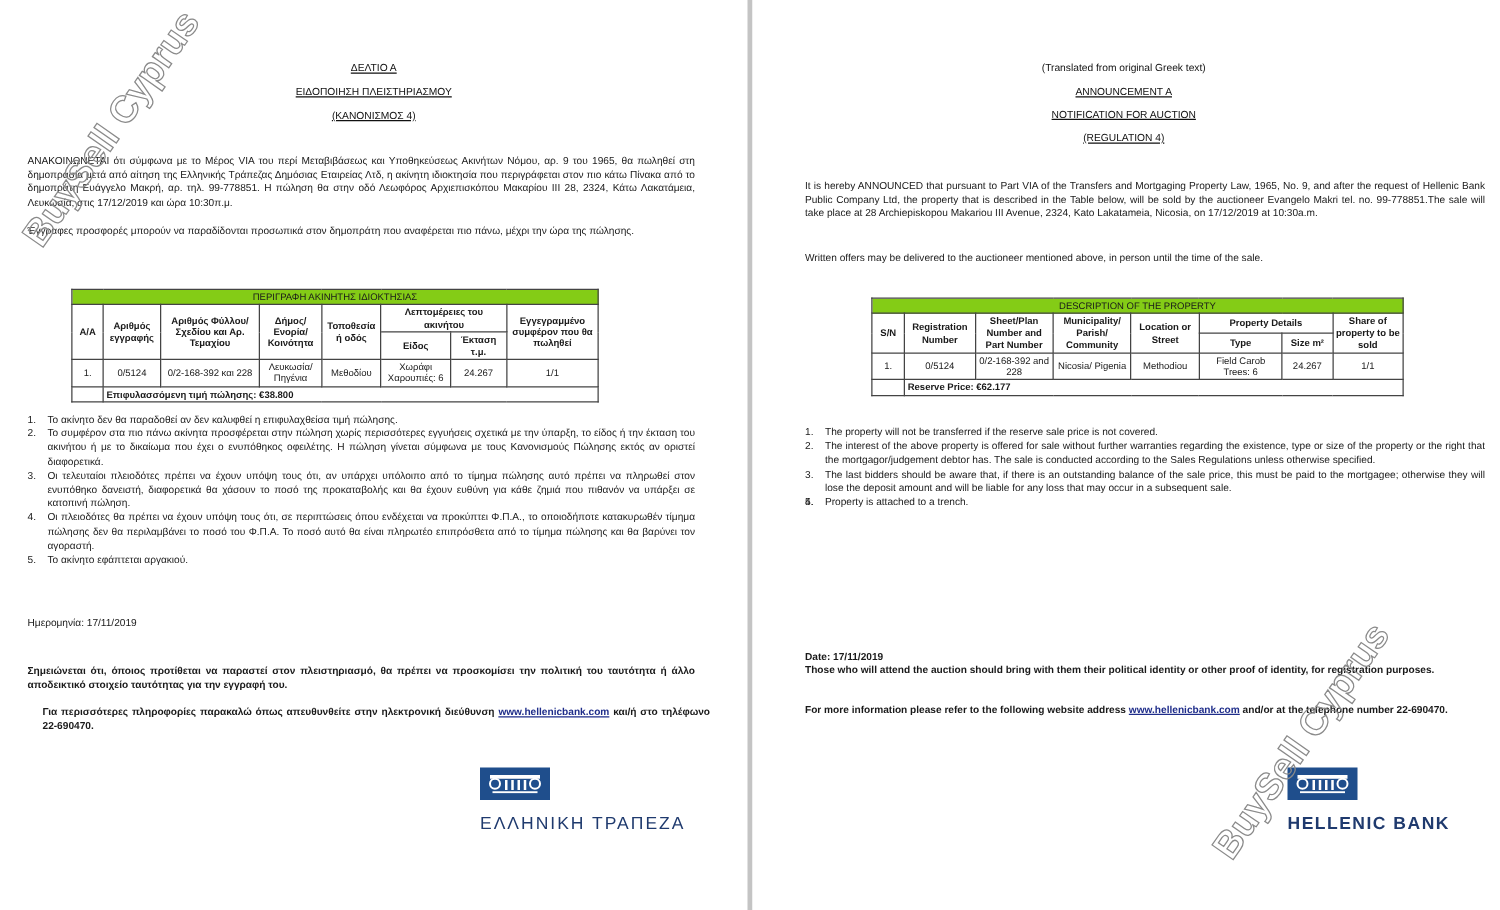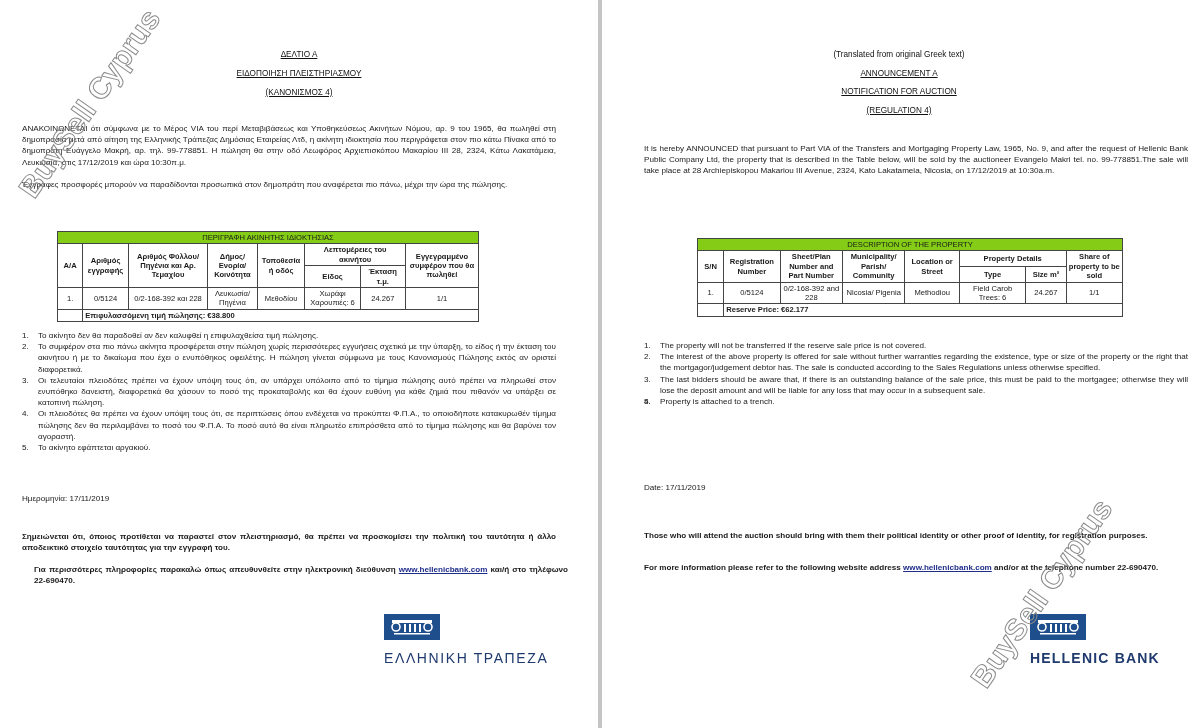--- a/index.html
+++ b/index.html
@@ -48,21 +48,21 @@
   <div class="para" style="left:22px; top:179px; width:534px;">Έγγραφες προσφορές μπορούν να παραδίδονται προσωπικά στον δημοπράτη που αναφέρεται πιο πάνω, μέχρι την ώρα της πώλησης.</div>
 
   <table class="prop" style="left:57px; top:231px; width:422px;">
     <tbody>
         <tr class="caption-row">
       <th colspan="9">ΠΕΡΙΓΡΑΦΗ ΑΚΙΝΗΤΗΣ ΙΔΙΟΚΤΗΣΙΑΣ</th>
     </tr>
     <tr>
       <th rowspan="2" style="width:26px;">Α/Α</th>
       <th rowspan="2" style="width:46px;">Αριθμός εγγραφής</th>
-      <th rowspan="2" style="width:82px;">Αριθμός Φύλλου/ Πηγένια και Αρ. Τεμαχίου</th>
+      <th rowspan="2" style="width:82px;">Αριθμός Φύλλου/ Σχεδίου και Αρ. Τεμαχίου</th>
       <th rowspan="2" style="width:50px;">Δήμος/ Ενορία/ Κοινότητα</th>
       <th rowspan="2" style="width:48px;">Τοποθεσία ή οδός</th>
       <th colspan="2">Λεπτομέρειες του ακινήτου</th>
       <th rowspan="2" style="width:74px;">Εγγεγραμμένο συμφέρον που θα πωληθεί</th>
     </tr>
     <tr>
       <th style="width:56px;">Είδος</th>
       <th style="width:46px;">Έκταση τ.μ.</th>
     </tr>
     <tr>
@@ -117,20 +117,21 @@
 
 <div class="divider"></div>
 
 <div class="page right">
   <div class="subnote" style="top:50px; left:-2px;">(Translated from original Greek text)</div>
   <div class="heading" style="top:69px; left:-2px;">ANNOUNCEMENT A</div>
   <div class="heading" style="top:87px; left:-2px;">NOTIFICATION FOR AUCTION</div>
   <div class="heading" style="top:106px; left:-2px;">(REGULATION 4)</div>
 
   <div class="para" style="left:42px; top:143px; width:544px;">It is hereby ANNOUNCED that pursuant to Part VIA of the Transfers and Mortgaging Property Law, 1965, No. 9, and after the request of Hellenic Bank Public Company Ltd, the property that is described in the Table below, will be sold by the auctioneer Evangelo Makri  tel. no. 99-778851.The sale will take place at 28 Archiepiskopou Makariou III Avenue, 2324, Kato Lakatameia, Nicosia, on 17/12/2019 at 10:30a.m.</div>
+  <div class="para" style="left:42px; top:201px; width:544px;">Written offers may be delivered to the auctioneer mentioned above, in person until the time of the sale.</div>
 
   <table class="prop" style="left:95px; top:238px; width:426px;">
     <tbody>
         <tr class="caption-row">
       <th colspan="9">DESCRIPTION OF THE PROPERTY</th>
     </tr>
     <tr>
       <th rowspan="2" style="width:26px;">S/N</th>
       <th rowspan="2" style="width:56px;">Registration Number</th>
       <th rowspan="2" style="width:62px;">Sheet/Plan Number and Part Number</th>
@@ -161,21 +162,21 @@
     </table>
 
   <ol class="terms" style="left:42px; top:340px; width:544px;">
     <li><span class="num">1.</span><span>The property will not be transferred if the reserve sale price is not covered.</span></li>
     <li><span class="num">2.</span><span>The interest of the above property is offered for sale without further warranties regarding the existence, type or size of the property or the right that the mortgagor/judgement debtor has. The sale is conducted according to the Sales Regulations unless otherwise specified.</span></li>
     <li><span class="num">3.</span><span>The last bidders should be aware that, if there is an outstanding balance of the sale price, this must be paid to the mortgagee; otherwise they will lose the deposit amount and will be liable for any loss that may occur in a subsequent sale.</span></li>
     <li><span class="num">4.</span></li>
     <li><span class="num">5.</span><span>Property is attached to a trench.</span></li>
   </ol>
 
-  <div class="para" style="left:42px; top:482px; width:544px;">Date: 17/11/2019</div>
+  <div class="para" style="left:42px; top:520px; width:544px;font-weight:bold;">Date: 17/11/2019</div>
   <div class="para bold" style="left:42px; top:530px; width:544px;">Those who will attend the auction should bring with them their political identity or other proof of identity, for registration purposes.</div>
   <div class="para bold" style="left:42px; top:562px; width:544px;">
     <span>For more information please refer to the following website address </span><a>www.hellenicbank.com</a><span> and/or at the telephone number 22-690470.</span>
   </div>
 
   <div class="logo" style="left:428px; top:614px;">
     <div class="mark">
       <svg width="44" height="18" viewBox="0 0 44 18">
         <rect x="2" y="2" width="40" height="3" fill="#fff"></rect>
         <circle cx="6" cy="9" r="4" fill="none" stroke="#fff" stroke-width="1.6"></circle>

